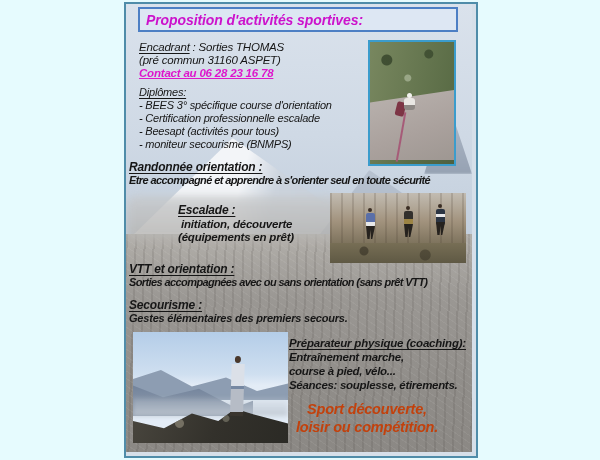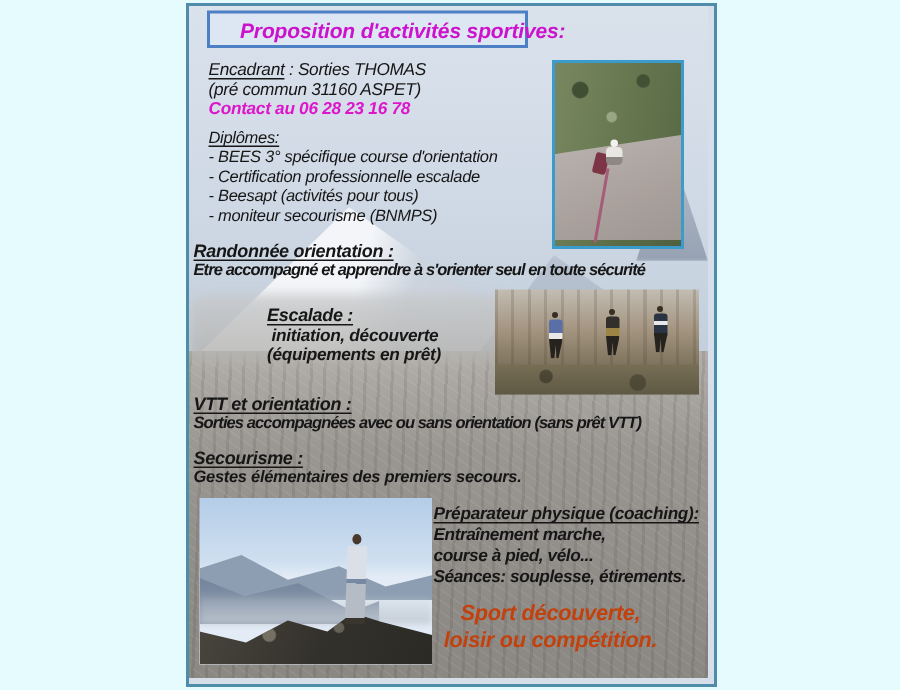--- a/index.html
+++ b/index.html
@@ -22,31 +22,31 @@
            clip-path:polygon(50% 0,0 100%,100% 100%);
            background:linear-gradient(#b3bdcb,#96a2b3);filter:blur(1px);}
   .bg-fog{left:0;top:192px;width:214px;height:46px;border-radius:10px;
           background:linear-gradient(#c8cacc,#b3b1ad);opacity:.8;filter:blur(4px);}
   .bg-forest{left:0;top:230px;width:346px;height:218px;
      background:
        repeating-linear-gradient(92deg,rgba(58,52,48,.12) 0 2px,rgba(0,0,0,0) 2px 9px),
        repeating-linear-gradient(35deg,rgba(255,255,255,.06) 0 1px,rgba(0,0,0,0) 1px 6px),
        linear-gradient(#b2afaa 0%,#9a9793 30%,#908d89 70%,#8b8884 100%);}
   
-  .title-box{position:absolute;z-index:3;left:12px;top:3px;width:214px;height:25px;
+  .title-box{position:absolute;z-index:3;left:12px;top:3px;width:320px;height:25px;
              border:2px solid #4d7fc4;background:#dde7f3;display:flex;align-items:center;
-             padding-left:20px;box-sizing:border-box;}
+             padding-left:6px;box-sizing:border-box;}
   .title-box span{font-size:14px;font-style:italic;font-weight:700;color:#cc12cc;letter-spacing:-.1px;white-space:nowrap;}
   
   .txt{position:absolute;z-index:3;color:#161616;font-style:italic;}
   .hd{font-weight:700;font-size:12px;text-decoration:underline;text-underline-offset:2px;white-space:nowrap;letter-spacing:-.2px;}
   .bodyline{font-weight:700;font-size:11px;letter-spacing:-.6px;white-space:nowrap;}
   .contact{left:13px;top:37px;font-size:11.5px;line-height:13px;letter-spacing:-.2px;white-space:nowrap;}
   .contact .u{text-decoration:underline;text-underline-offset:2px;}
-  .contact .magenta{color:#dd16cb;font-weight:700;}
+  .contact .magenta{color:#dd16cb;font-weight:700;text-decoration:underline;}
   .diplomas{left:13px;top:82px;font-size:11px;line-height:13px;letter-spacing:-.2px;white-space:nowrap;}
   .diplomas .dhead{text-decoration:underline;text-underline-offset:2px;}
   .esc{left:52px;top:200px;font-size:11.5px;font-weight:700;line-height:13.5px;letter-spacing:-.2px;white-space:nowrap;}
   .coach{left:163px;top:332px;font-size:11.5px;font-weight:700;line-height:14px;letter-spacing:-.3px;white-space:nowrap;}
   .footer{left:136px;top:396px;width:210px;text-align:center;font-weight:700;font-size:14.5px;
           line-height:18px;color:#c2410c;letter-spacing:-.2px;}
   
   .ph{position:absolute;z-index:2;overflow:hidden;}
   .ph-climb{left:242px;top:36px;width:84px;height:122px;border:2px solid #3b9ccc;
             background:linear-gradient(100deg,#74835d 0%,#5a6c46 60%,#4e6040 100%);}

